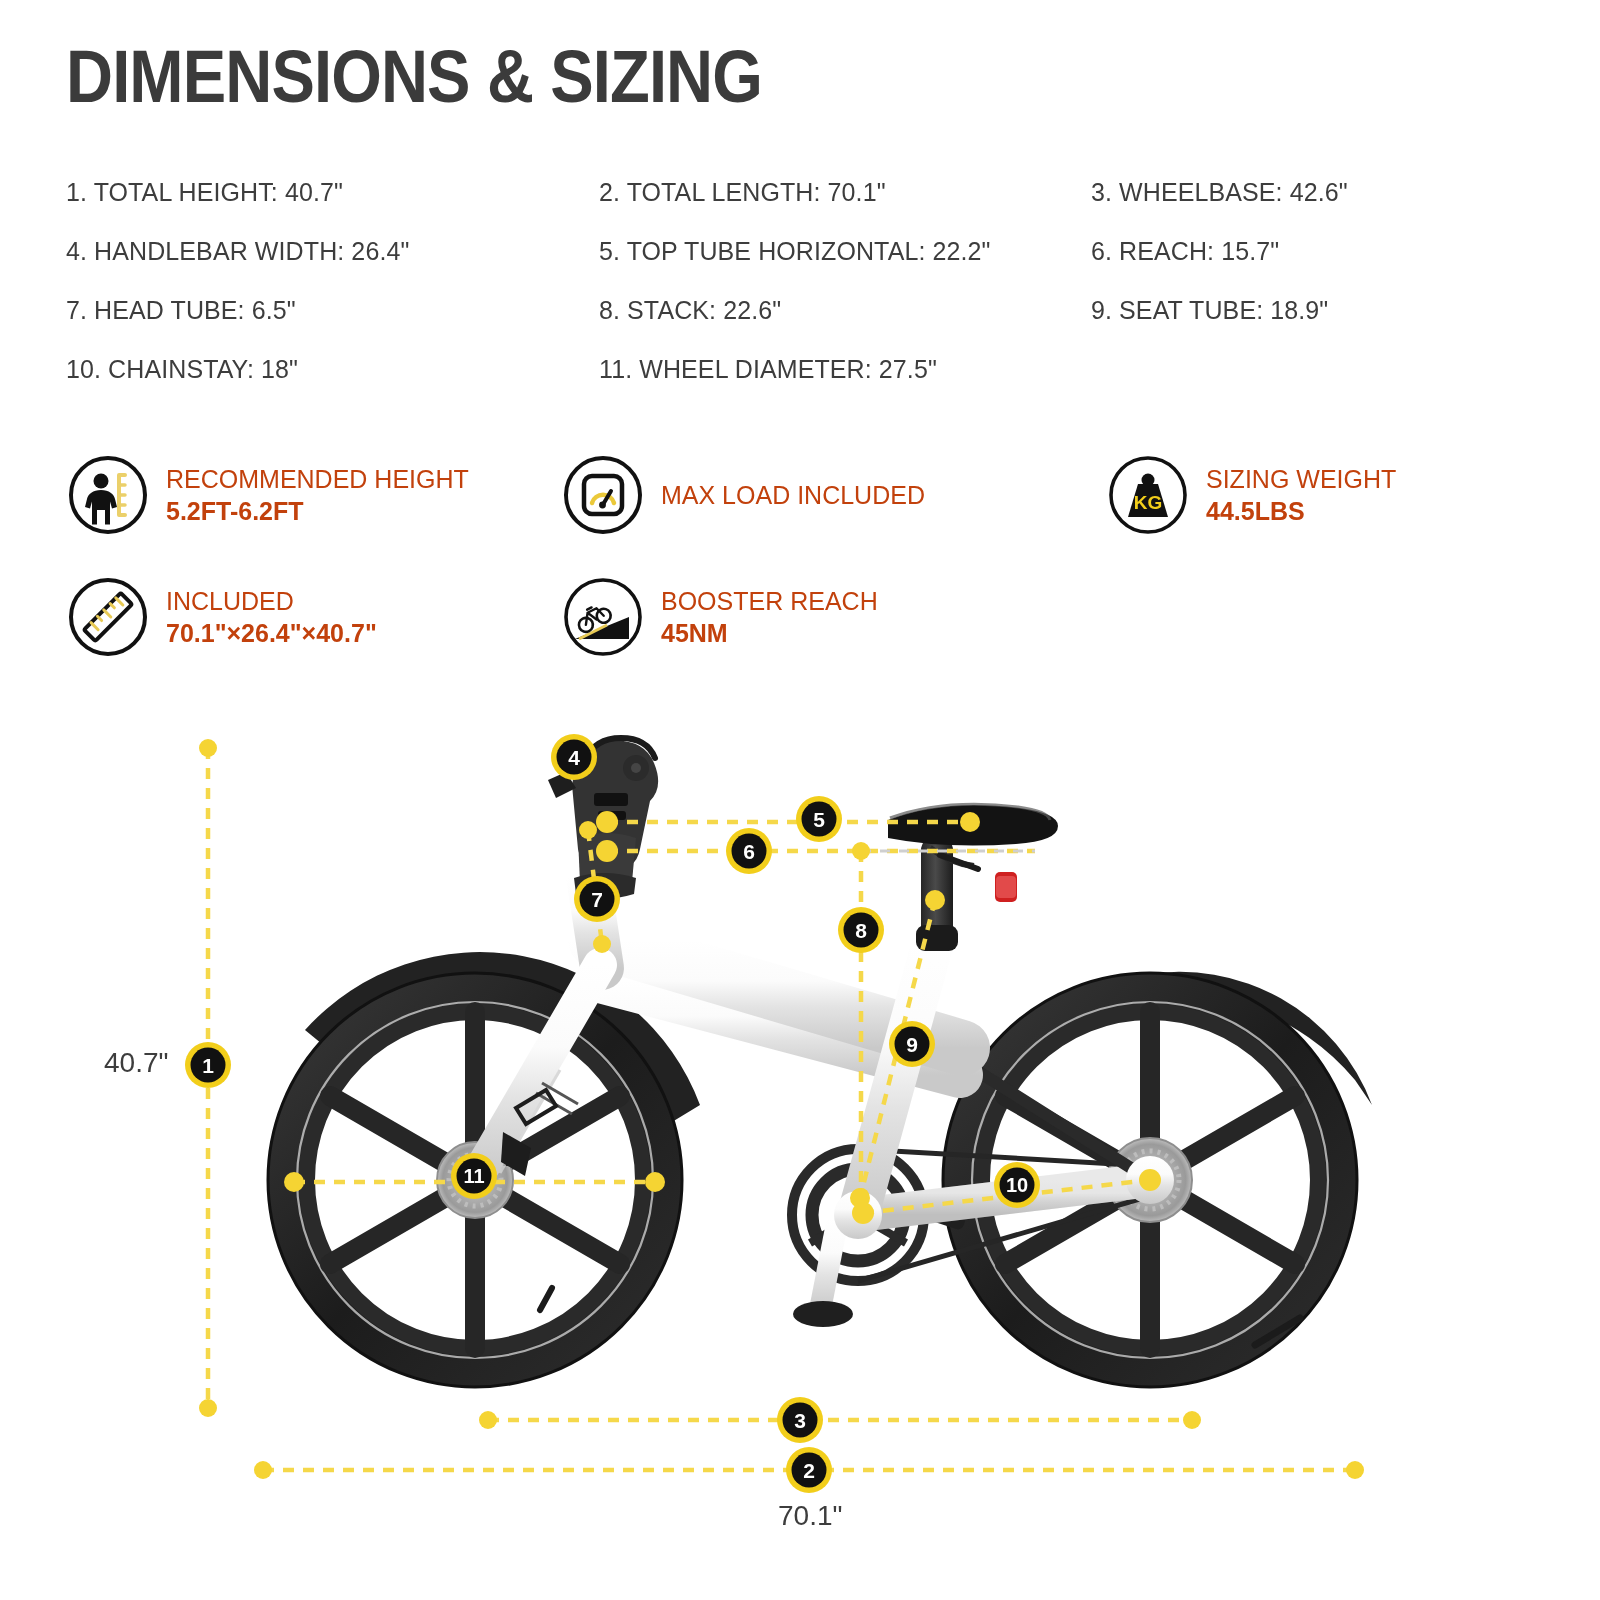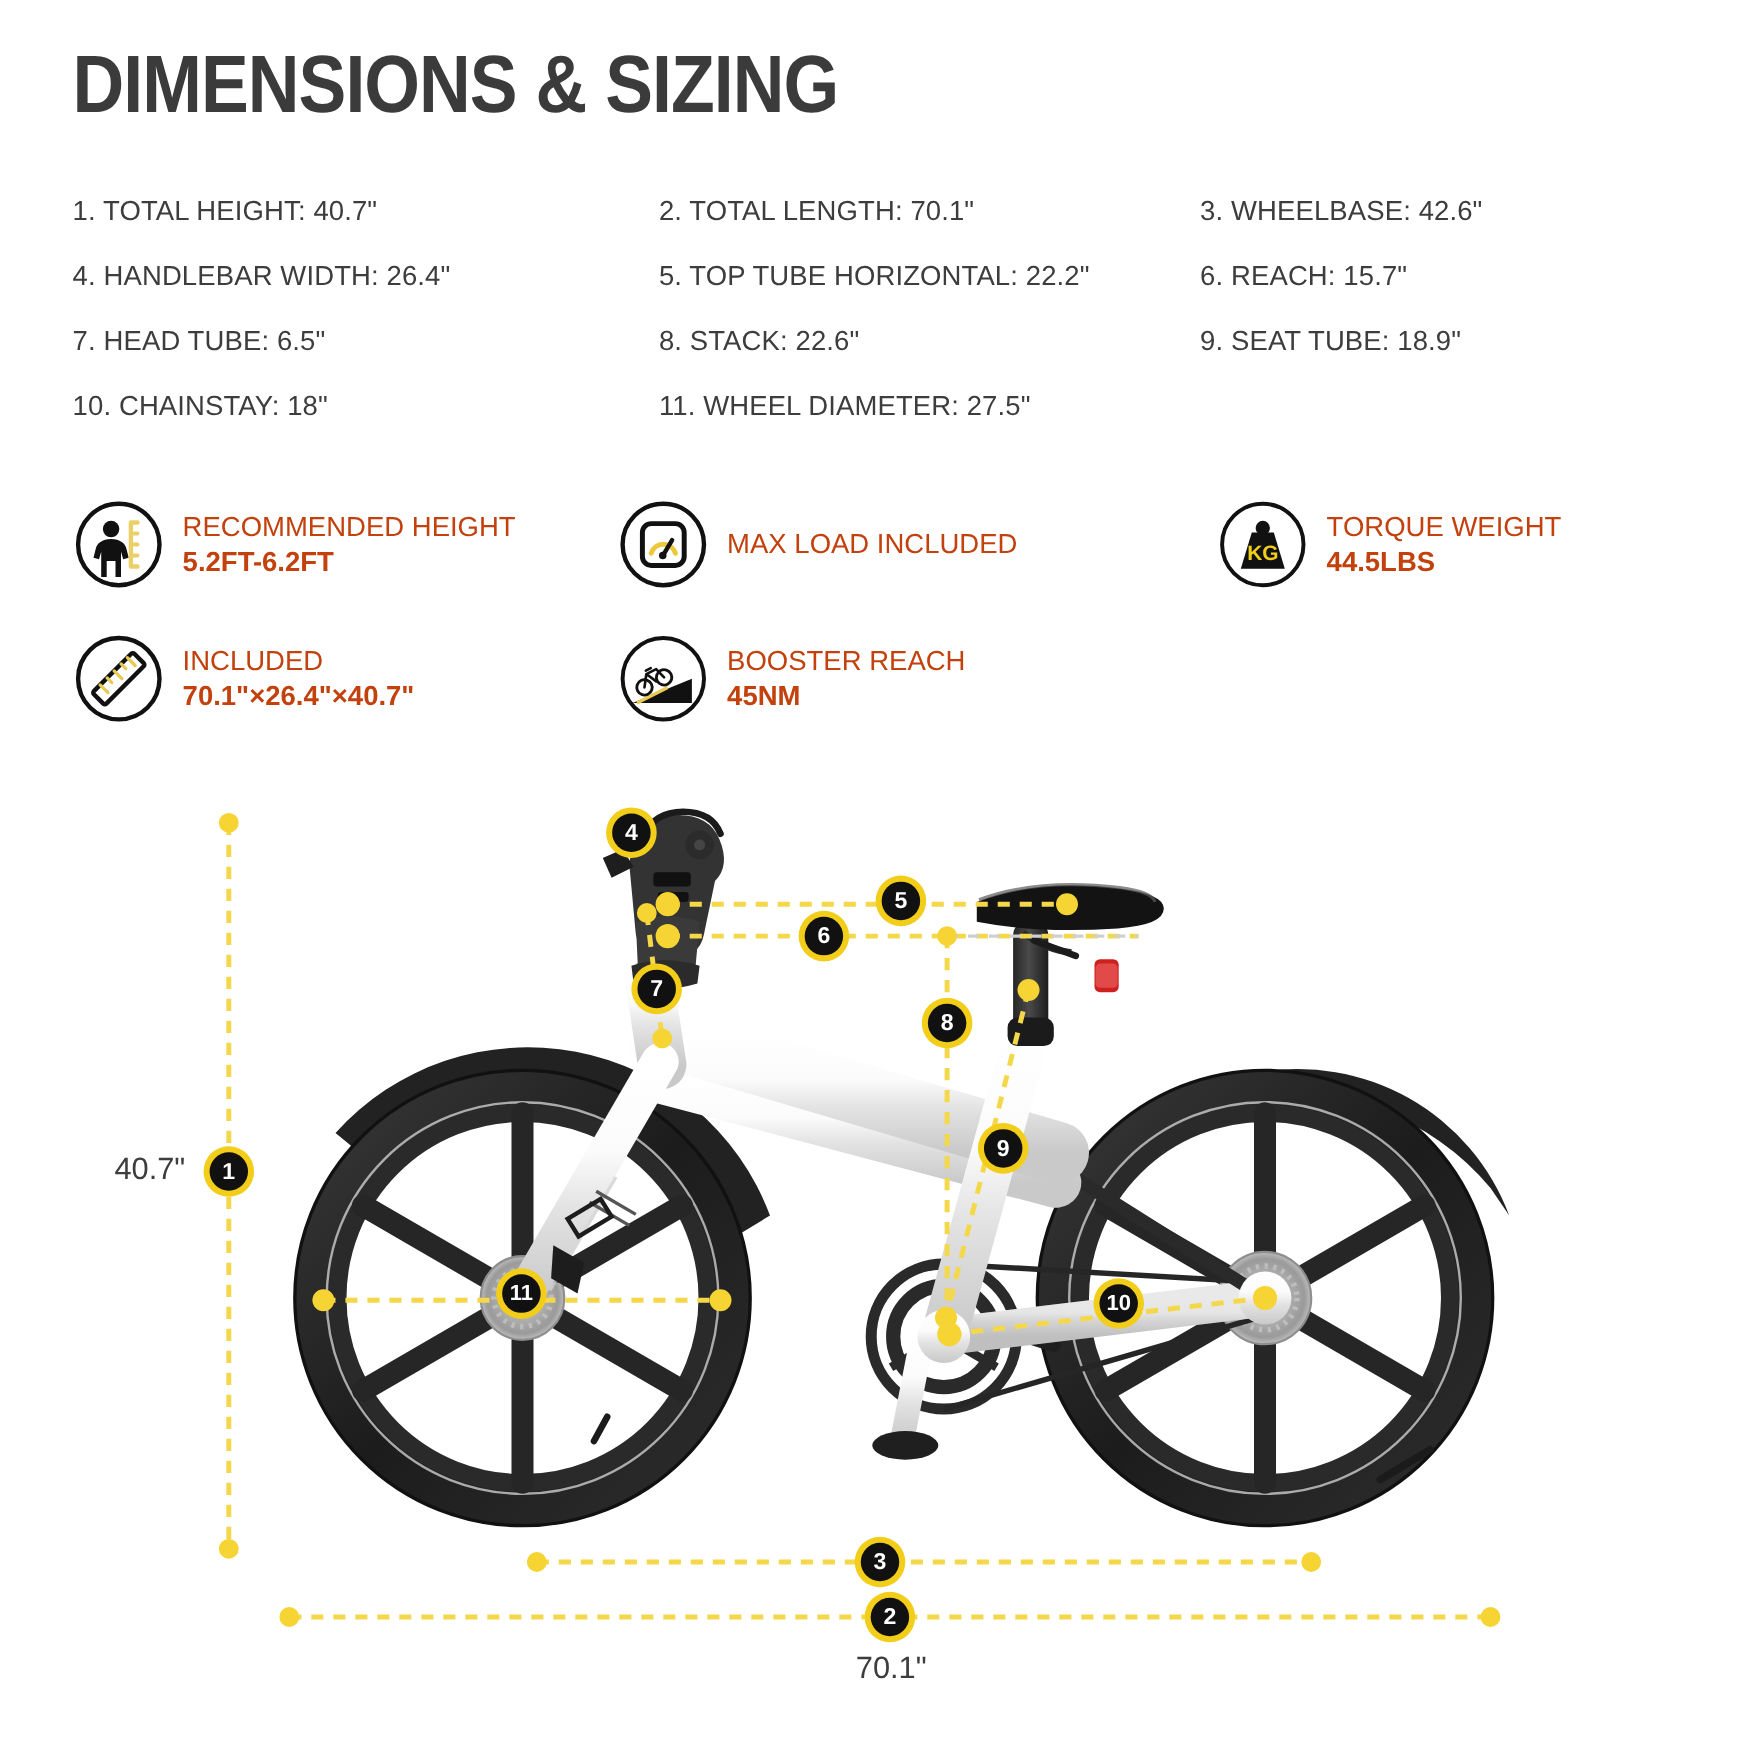--- a/index.html
+++ b/index.html
@@ -123,21 +123,21 @@
   <div class="badge">
     <span class="badge-icon">
       <svg viewBox="0 0 80 80" width="80" height="80">
         <circle cx="40" cy="40" r="37" fill="none" stroke="#111" stroke-width="3.6"></circle>
         <circle cx="40" cy="25" r="6.5" fill="#111"></circle>
         <path d="M30 29h20l10 33H20z" fill="#111"></path>
         <text x="40" y="54" text-anchor="middle" font-family="'Liberation Sans',sans-serif" font-size="19" font-weight="bold" fill="#F2CE1B">KG</text>
       </svg>
     </span>
     <span class="badge-txt">
-      <span>TORQUE WEIGHT</span>
+      <span>SIZING WEIGHT</span>
       <span class="l2">44.5LBS</span>
     </span>
   </div>
 
   <div class="badge">
     <span class="badge-icon">
       <svg viewBox="0 0 80 80" width="80" height="80">
         <circle cx="40" cy="40" r="37" fill="none" stroke="#111" stroke-width="4"></circle>
         <g transform="rotate(-45 40 40)">
           <rect x="14" y="32" width="52" height="16" rx="2" fill="none" stroke="#111" stroke-width="4"></rect>

